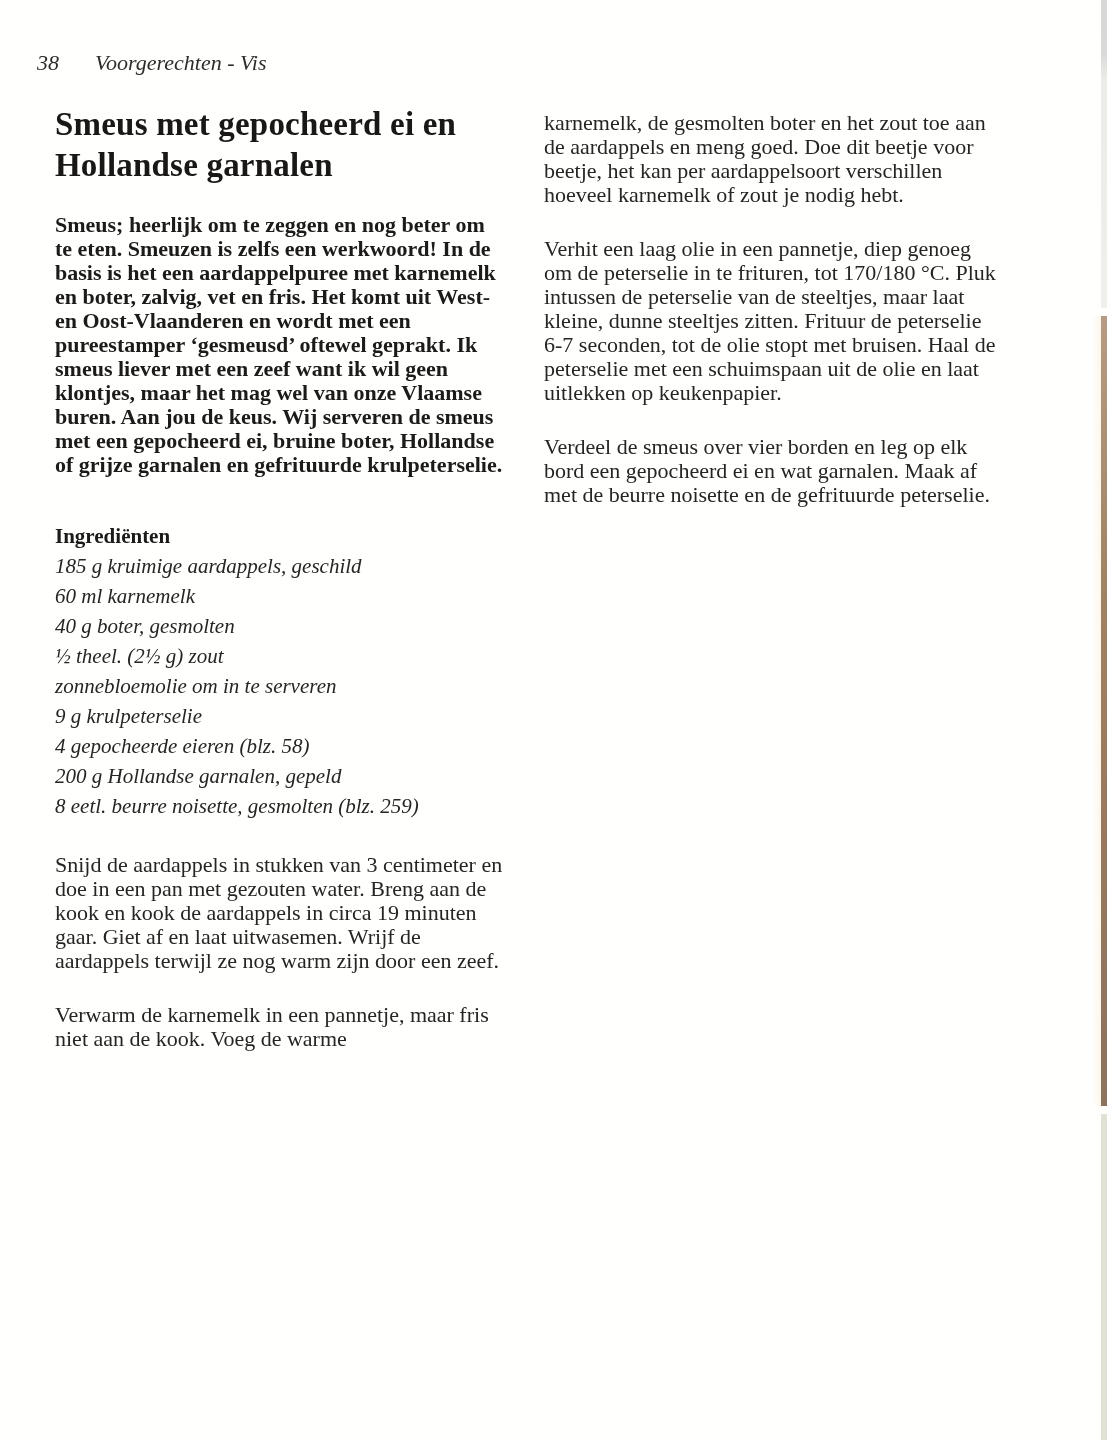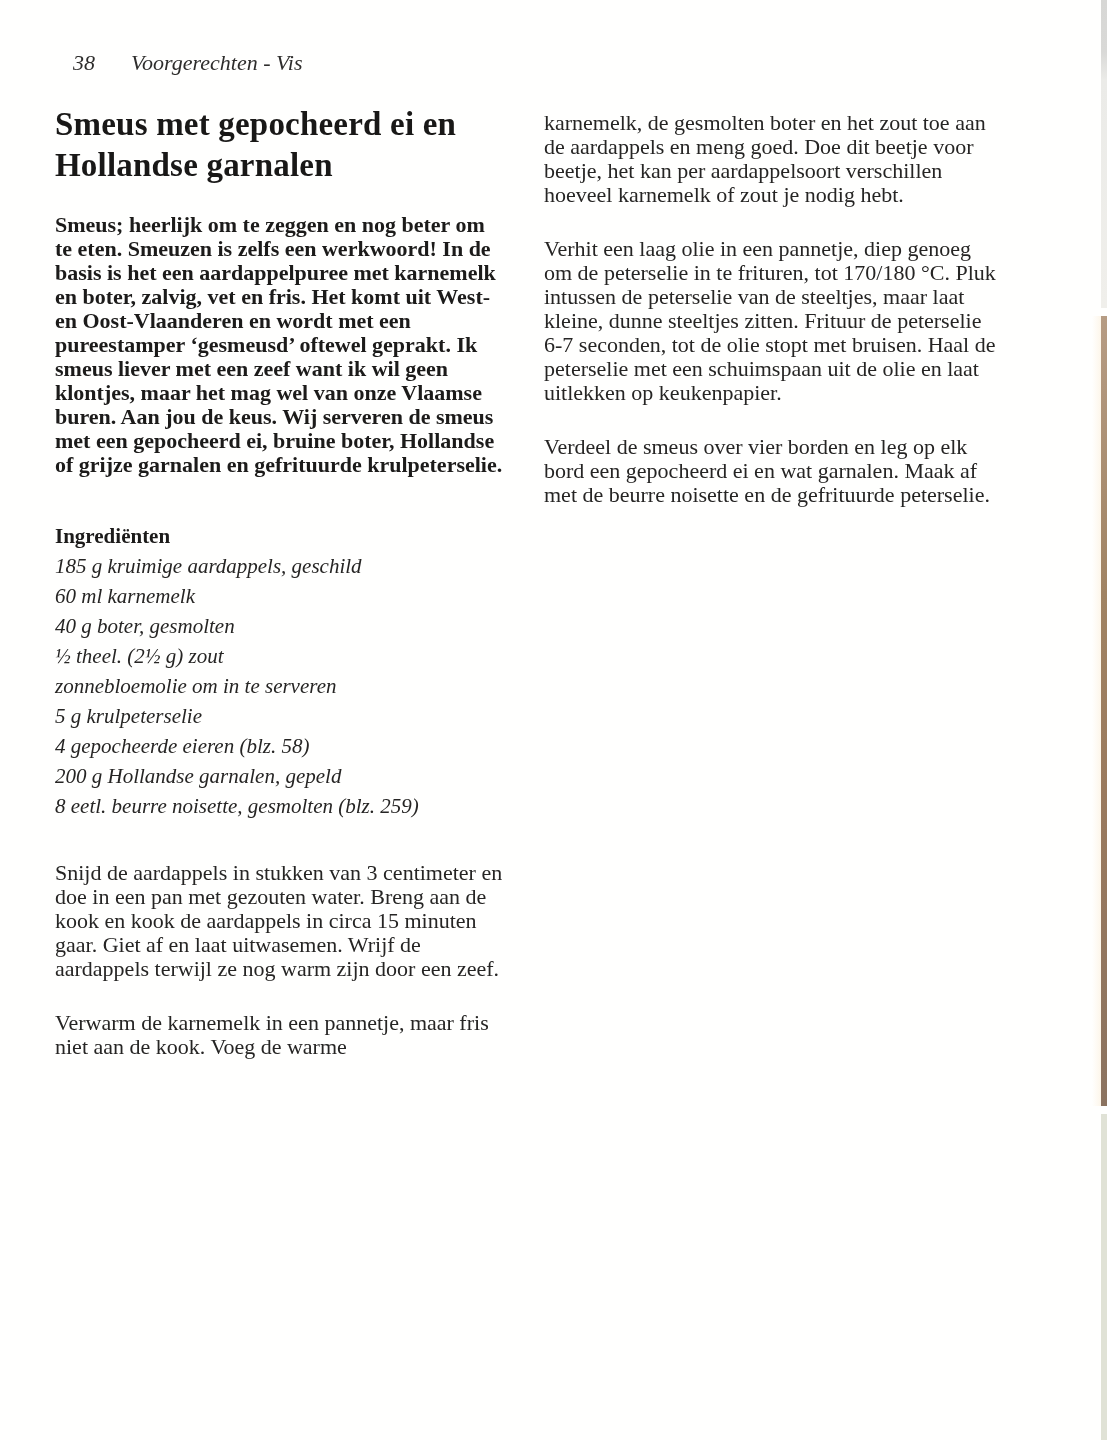--- a/index.html
+++ b/index.html
@@ -12,21 +12,21 @@
     width: 1107px;
     height: 1440px;
     background: #fffffe;
     overflow: hidden;
     font-family: "Liberation Serif", "DejaVu Serif", serif;
     color: #222120;
   }
   
   .running-head {
     position: absolute;
-    left: 73px;
+    left: 37px;
     top: 50px;
     font-style: italic;
     font-size: 22px;
     color: #2e2d2c;
     display: flex;
   }
   .running-head .page-number {
     width: 58px;
     font-style: italic;
   }
@@ -58,21 +58,21 @@
   p.intro-par {
     font-weight: bold;
     color: #1c1b1a;
     margin-bottom: 44px;
   }
   .serving-block { margin-bottom: 31px; }
   .serving-line {
     font-size: 21px;
     line-height: 30px;
   }
-  .ingredients-block { margin-bottom: 40px; }
+  .ingredients-block { margin-bottom: 32px; }
   .ingredients-heading {
     font-size: 21px;
     line-height: 30px;
     font-weight: bold;
     color: #1c1b1a;
   }
   .ingredient-line {
     font-size: 21px;
     line-height: 30px;
     font-style: italic;
@@ -128,27 +128,27 @@
       <p class="body-par intro-par">Smeus; heerlijk om te zeggen en nog beter om te eten. Smeuzen is zelfs een werkwoord! In de basis is het een aardappelpuree met karnemelk en boter, zalvig, vet en fris. Het komt uit West- en Oost-Vlaanderen en wordt met een pureestamper ‘gesmeusd’ oftewel geprakt. Ik smeus liever met een zeef want ik wil geen klontjes, maar het mag wel van onze Vlaamse buren. Aan jou de keus. Wij serveren de smeus met een gepocheerd ei, bruine boter, Hollandse of grijze garnalen en gefrituurde krulpeterselie.</p>
 
 
       <div class="ingredients-block">
         <div class="ingredients-heading">Ingrediënten</div>
         <div class="ingredient-line">185 g kruimige aardappels, geschild</div>
         <div class="ingredient-line">60 ml karnemelk</div>
         <div class="ingredient-line">40 g boter, gesmolten</div>
         <div class="ingredient-line">½ theel. (2½ g) zout</div>
         <div class="ingredient-line">zonnebloemolie om in te serveren</div>
-        <div class="ingredient-line">5 g krulpeterselie</div>
+        <div class="ingredient-line">9 g krulpeterselie</div>
         <div class="ingredient-line">4 gepocheerde eieren (blz. 58)</div>
         <div class="ingredient-line">200 g Hollandse garnalen, gepeld</div>
         <div class="ingredient-line">8 eetl. beurre noisette, gesmolten (blz. 259)</div>
       </div>
 
-      <p class="body-par">Snijd de aardappels in stukken van 3 centimeter en doe in een pan met gezouten water. Breng aan de kook en kook de aardappels in circa 15 minuten gaar. Giet af en laat uitwasemen. Wrijf de aardappels terwijl ze nog warm zijn door een zeef.</p>
+      <p class="body-par">Snijd de aardappels in stukken van 3 centimeter en doe in een pan met gezouten water. Breng aan de kook en kook de aardappels in circa 19 minuten gaar. Giet af en laat uitwasemen. Wrijf de aardappels terwijl ze nog warm zijn door een zeef.</p>
       <p class="body-par">Verwarm de karnemelk in een pannetje, maar fris niet aan de kook. Voeg de warme</p>
     </div>
 
     <div class="col col-right">
       <p class="body-par">karnemelk, de gesmolten boter en het zout toe aan de aardappels en meng goed. Doe dit beetje voor beetje, het kan per aardappelsoort verschillen hoeveel karnemelk of zout je nodig hebt.</p>
       <p class="body-par">Verhit een laag olie in een pannetje, diep genoeg om de peterselie in te frituren, tot 170/180 °C. Pluk intussen de peterselie van de steeltjes, maar laat kleine, dunne steeltjes zitten. Frituur de peterselie 6-7 seconden, tot de olie stopt met bruisen. Haal de peterselie met een schuimspaan uit de olie en laat uitlekken op keukenpapier.</p>
       <p class="body-par">Verdeel de smeus over vier borden en leg op elk bord een gepocheerd ei en wat garnalen. Maak af met de beurre noisette en de gefrituurde peterselie.</p>
     </div>
 
   </div>

